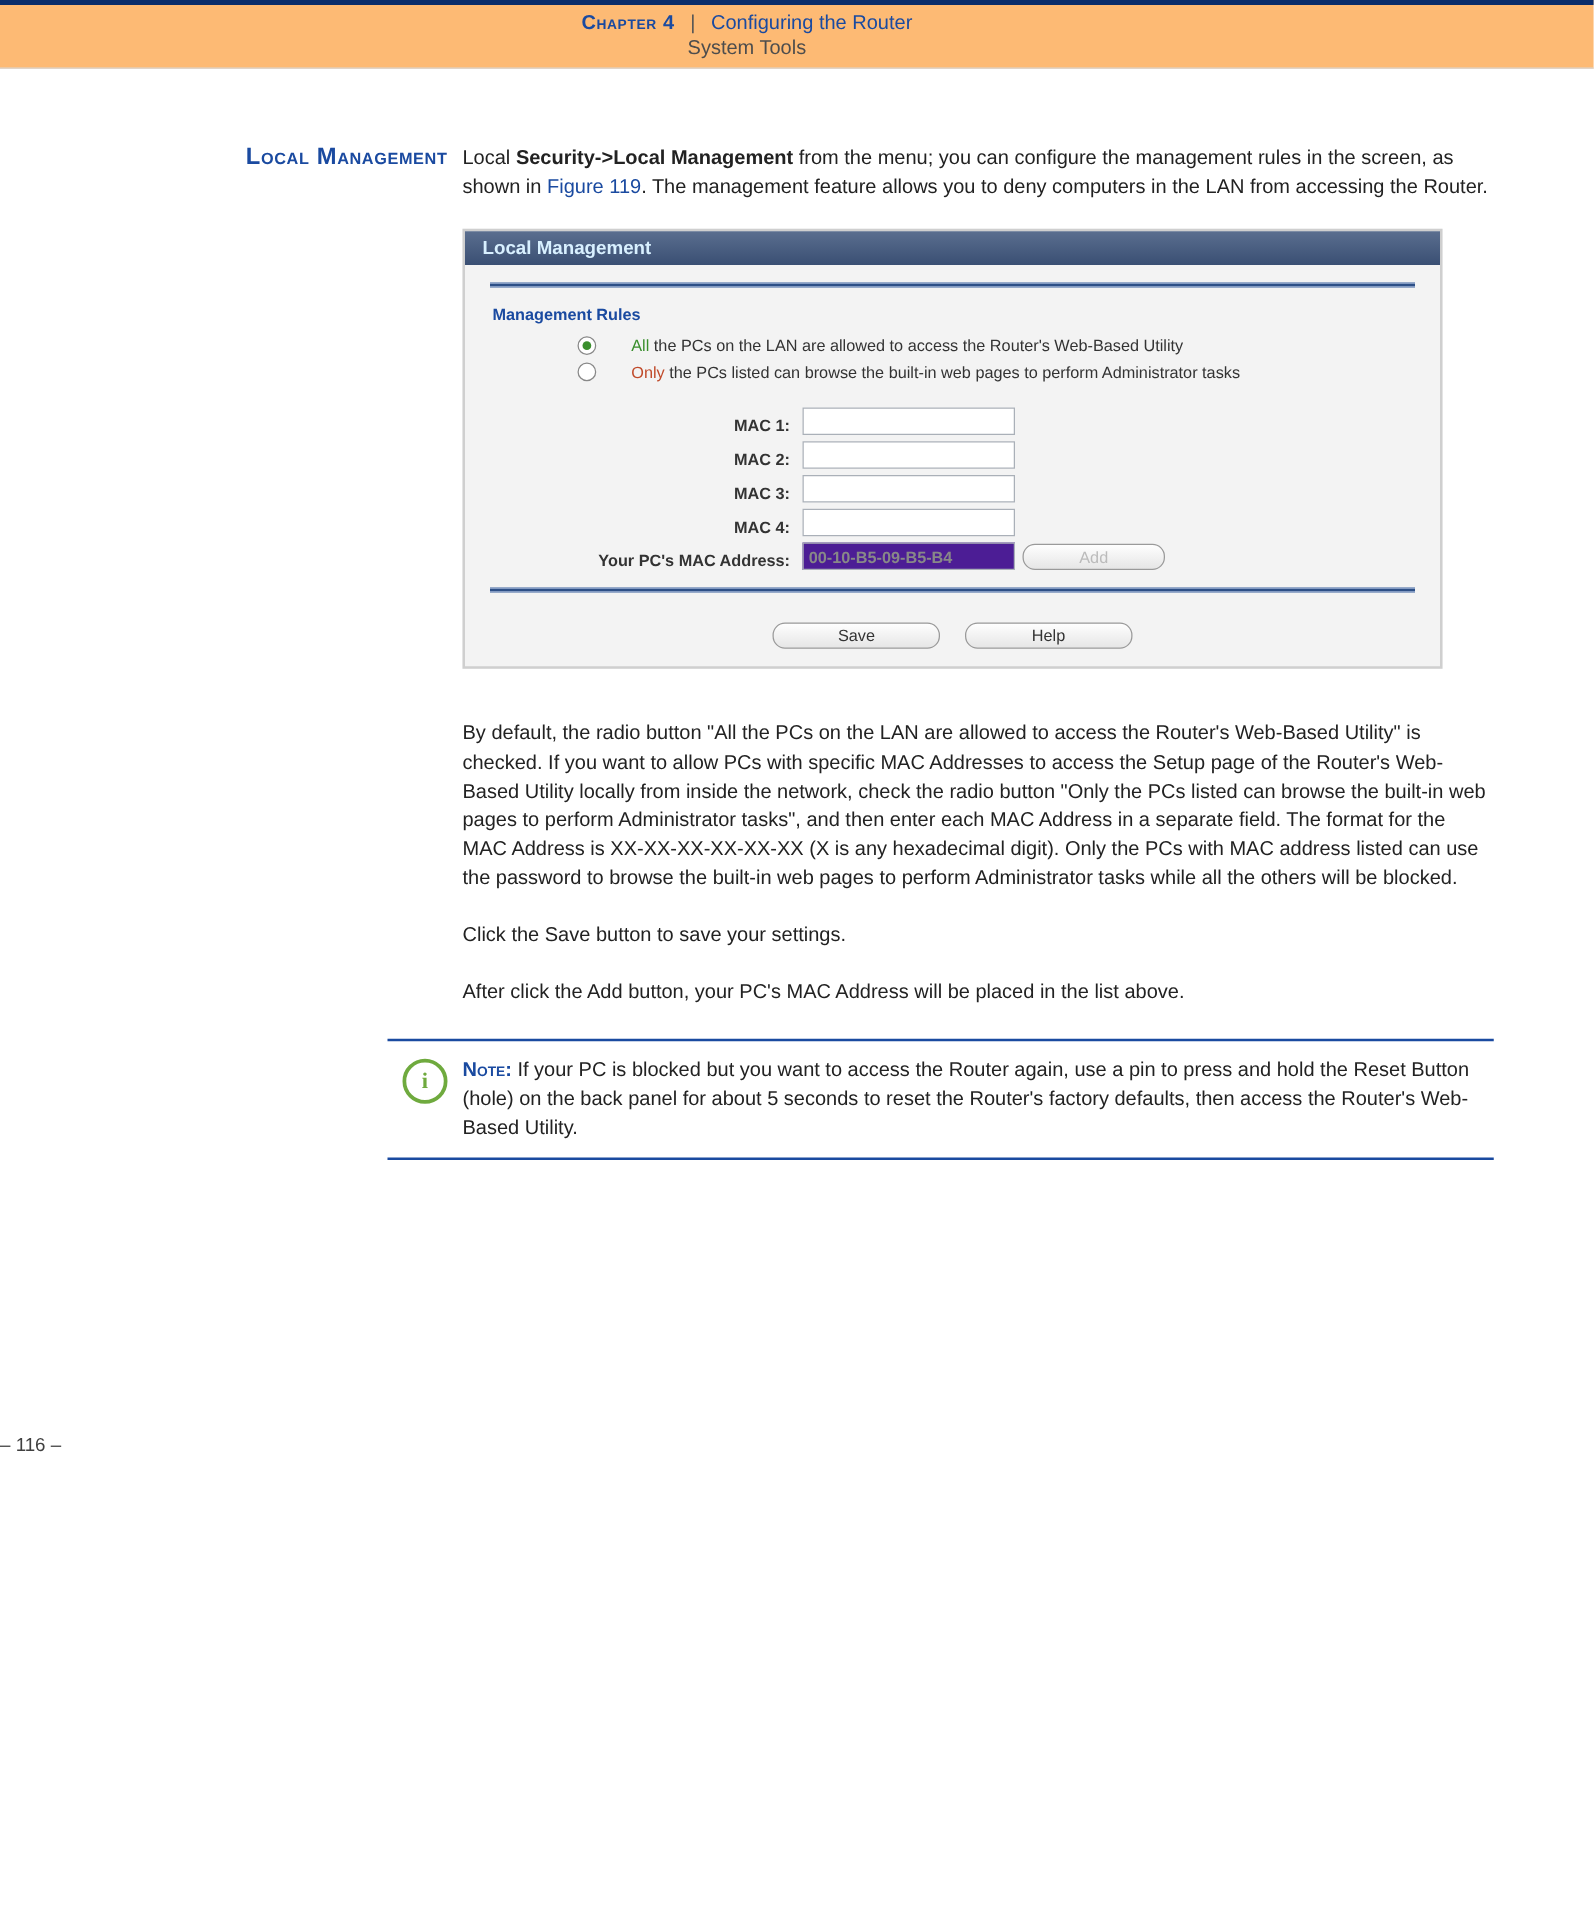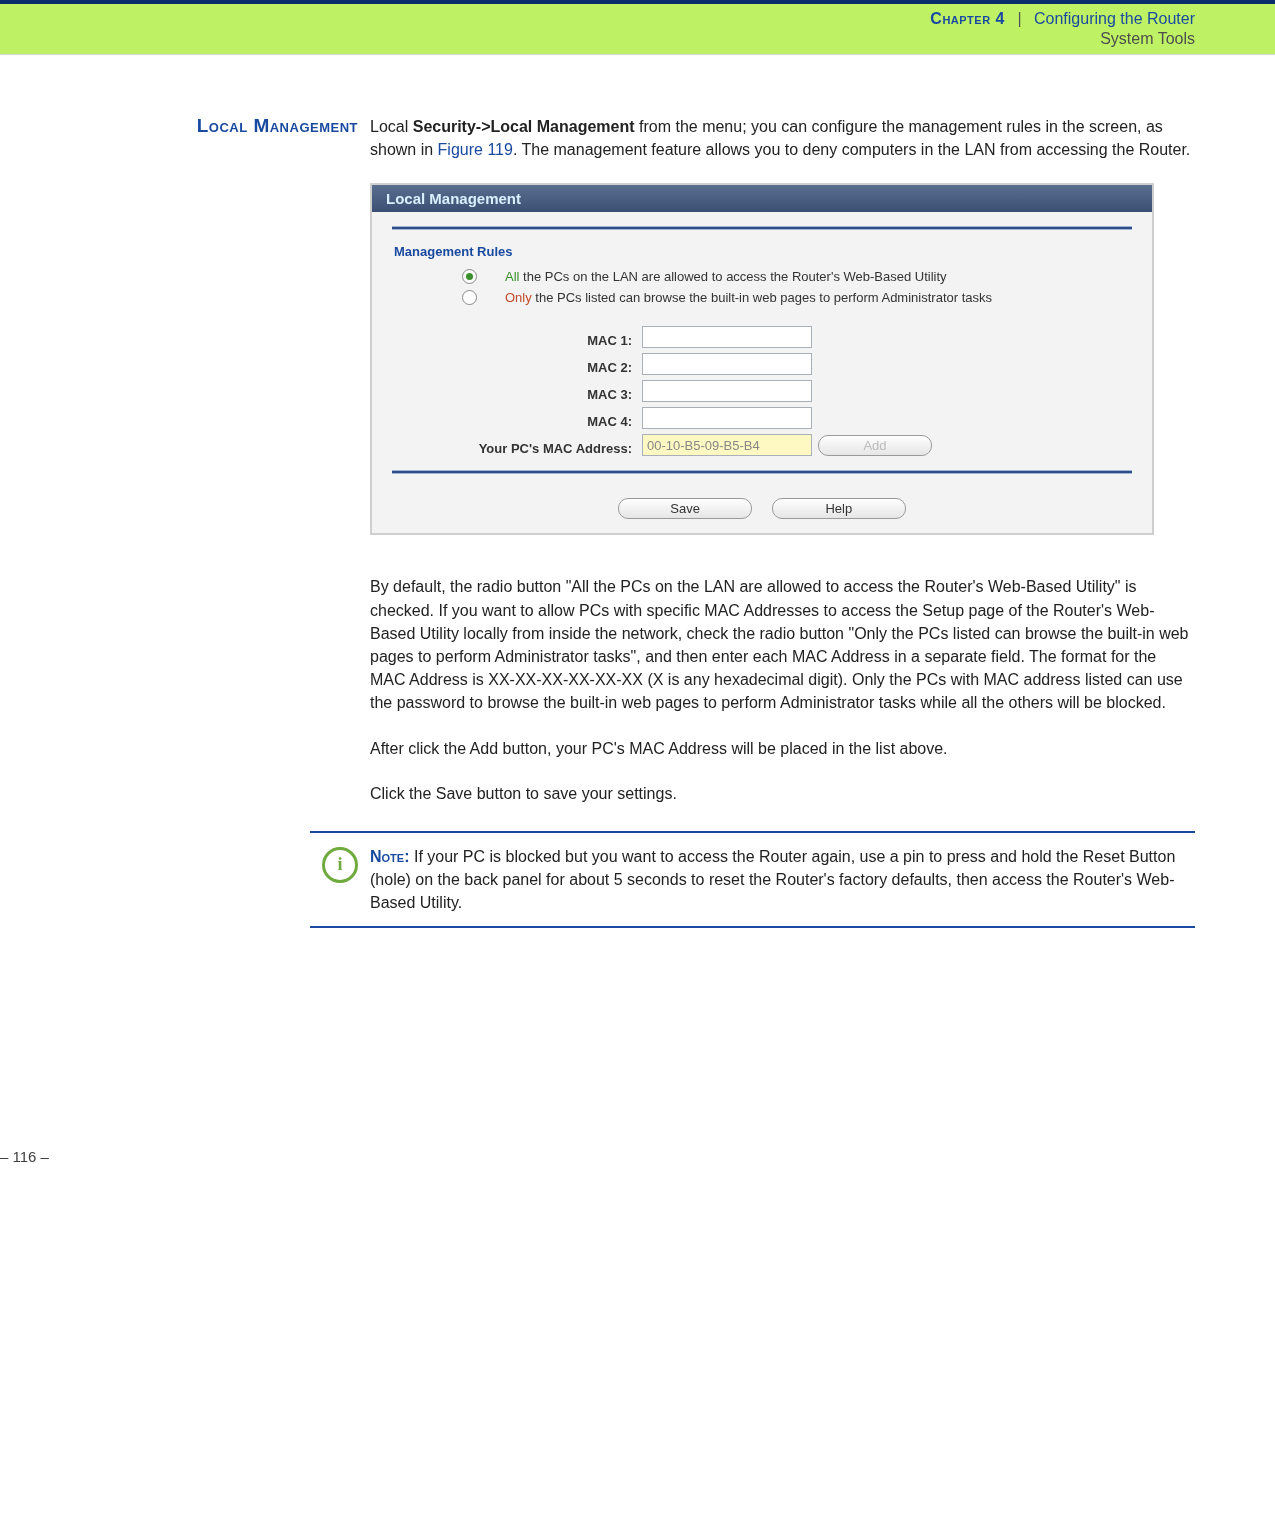--- a/index.html
+++ b/index.html
@@ -6,23 +6,23 @@
     margin: 0;
     padding: 0;
     font-family: Verdana, Geneva, sans-serif;
     font-size: 16px;
     color: #222;
     background: #fff;
     width: 1275px;
   }
   .top-band {
     border-top: 4px solid #0a2d6b;
-    background: #bef264;
+    background: #fdba74;
     padding: 6px 80px 6px 0;
-    text-align: right;
+    text-align: center;
     border-bottom: 1px solid #d8d8d8;
   }
   .top-line1 {
     font-size: 16px;
   }
   .chapter-strong {
     font-variant: small-caps;
     font-weight: bold;
     color: #1a4aa0;
     letter-spacing: 0.5px;
@@ -144,21 +144,21 @@
     width: 160px;
     height: 20px;
     border: 1px solid #aab0b8;
     background: #fff;
     font-size: 13px;
     color: #888;
     padding: 0 4px;
     display: inline-flex;
     align-items: center;
   }
-  .fig-input.ro { background: #fef9c3; }
+  .fig-input.ro { background: #4c1d95; font-weight: bold; }
   .fig-btn {
     display: inline-block;
     min-width: 80px;
     padding: 2px 16px;
     border: 1px solid #9a9a9a;
     border-radius: 10px;
     background: linear-gradient(#fefefe,#e6e6e6);
     color: #666;
     text-align: center;
     font-size: 13px;
@@ -276,22 +276,22 @@
 
       <div class="fig-hr"></div>
 
       <div class="fig-buttons">
         <span class="fig-btn main">Save</span>
         <span class="fig-btn main">Help</span>
       </div>
     </div>
 
     <div class="para">By default, the radio button "All the PCs on the LAN are allowed to access the Router's Web-Based Utility" is checked. If you want to allow PCs with specific MAC Addresses to access the Setup page of the Router's Web-Based Utility locally from inside the network, check the radio button "Only the PCs listed can browse the built-in web pages to perform Administrator tasks", and then enter each MAC Address in a separate field. The format for the MAC Address is XX-XX-XX-XX-XX-XX (X is any hexadecimal digit). Only the PCs with MAC address listed can use the password to browse the built-in web pages to perform Administrator tasks while all the others will be blocked.</div>
+    <div class="para">Click the Save button to save your settings.</div>
     <div class="para">After click the Add button, your PC's MAC Address will be placed in the list above.</div>
-    <div class="para">Click the Save button to save your settings.</div>
 
     <div class="note-block">
       <div class="note-icon">
         <div class="note-circle">i</div>
       </div>
       <div class="note-text">
         <span class="note-label">Note:</span><span> If your PC is blocked but you want to access the Router again, use a pin to press and hold the Reset Button (hole) on the back panel for about 5 seconds to reset the Router's factory defaults, then access the Router's Web-Based Utility.</span>
       </div>
     </div>
 

